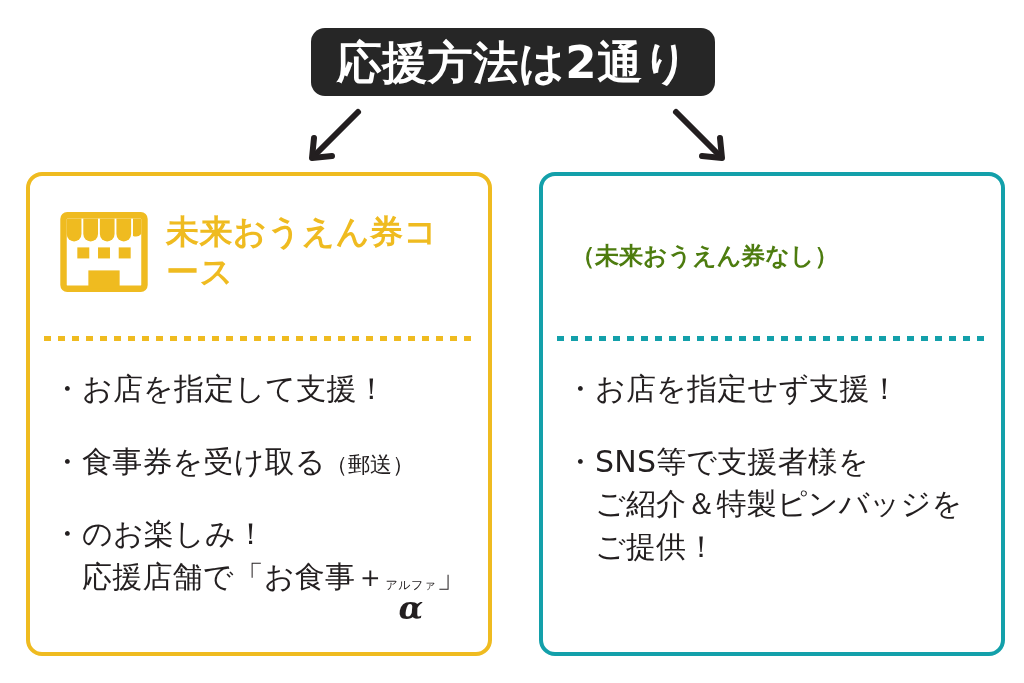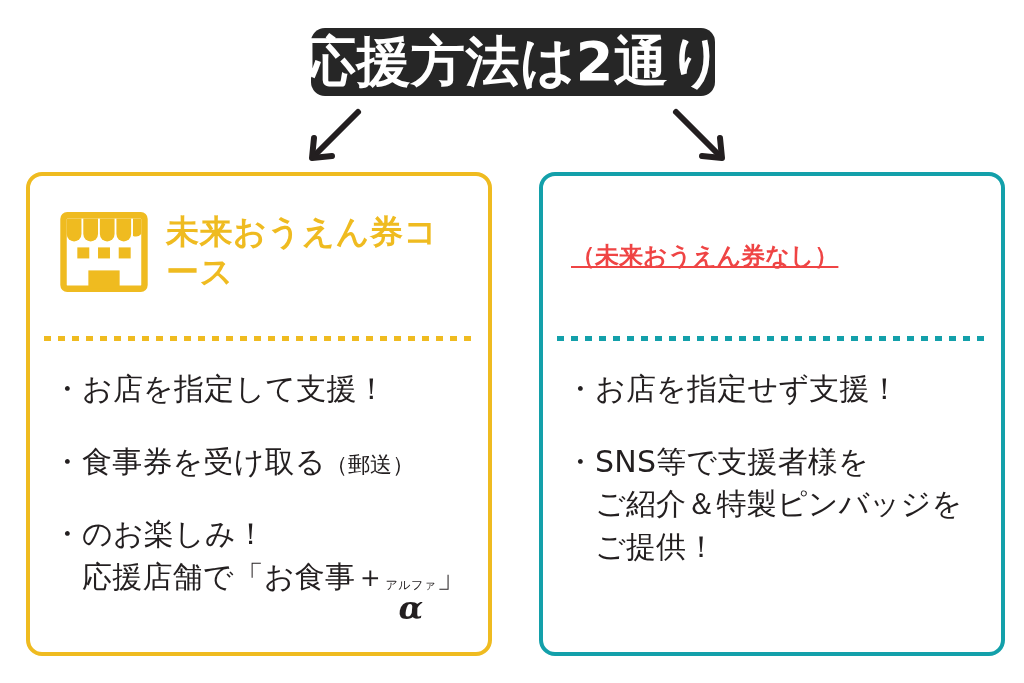--- a/index.html
+++ b/index.html
@@ -26,21 +26,21 @@
     height: 68px;
     background: #262626;
     border-radius: 14px;
     display: flex;
     align-items: center;
     justify-content: center;
     box-sizing: border-box;
   }
   .title-badge .title-text {
     color: #ffffff;
-    font-size: 54px;
+    font-size: 45px;
     font-weight: 700;
     letter-spacing: 0.5px;
     line-height: 1;
     white-space: nowrap;
     font-family: "DejaVu Sans", "Liberation Sans", sans-serif;
   }
 
   
   .arrow {
     position: absolute;
@@ -91,23 +91,22 @@
     letter-spacing: 0.5px;
     max-width: 300px;
   }
   .card-left .card-title  { color: #EFBB20; }
   .card-right .card-title { color: #13A0AA; }
   .card-subtitle {
     font-size: 24px;
     font-weight: 700;
     line-height: 1.2;
     margin-top: 8px;
-    color: #ef4444;
+    color: #4d7c0f;
     white-space: nowrap;
-    text-decoration: underline;
   }
 
   
   .divider {
     position: absolute;
     left: 14px;
     right: 14px;
     top: 160px;
     height: 5px;
   }

